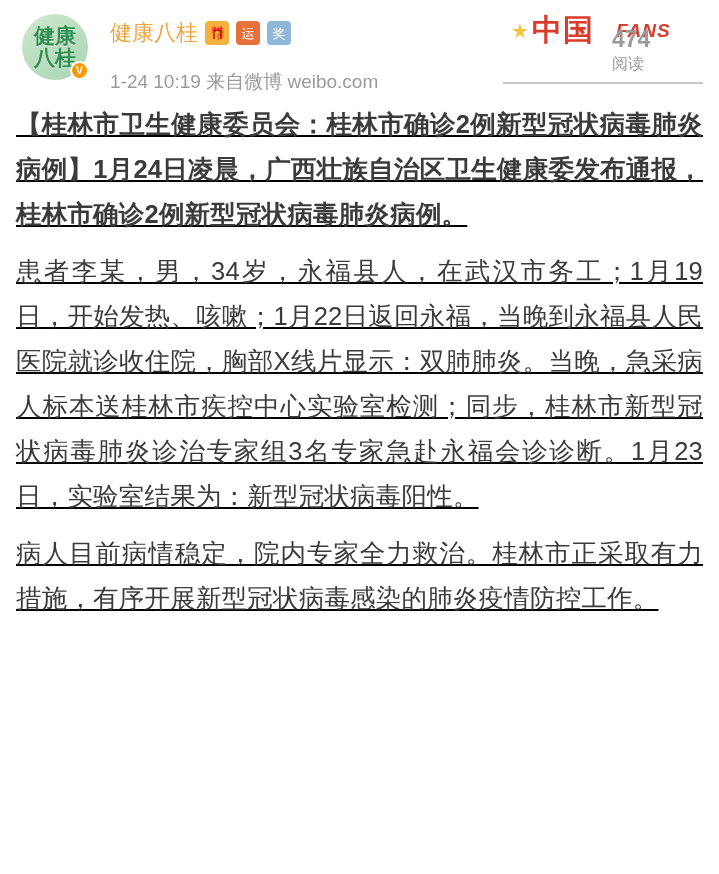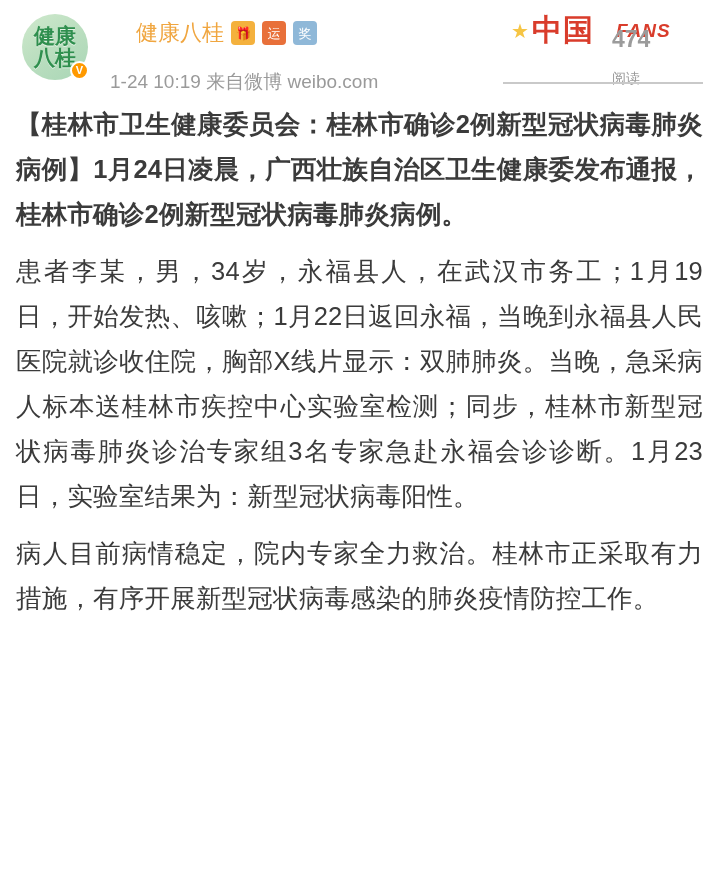--- a/index.html
+++ b/index.html
@@ -83,21 +83,20 @@
     display: flex;
     align-items: center;
     gap: 7px;
     height: 30px;
   }
   .nickname {
     font-size: 22px;
     color: #f0a640;
     font-weight: normal;
     white-space: nowrap;
-    margin-left: 26px;
   }
   .badge-icon {
     width: 24px;
     height: 24px;
     border-radius: 4px;
     display: inline-flex;
     align-items: center;
     justify-content: center;
     font-size: 13px;
     line-height: 1;
@@ -161,36 +160,37 @@
     text-align: left;
     width: 74px;
   }
   .stamp-count {
     font-size: 23px;
     color: #9b9b9b;
     font-weight: bold;
     letter-spacing: 0px;
   }
   .stamp-label {
-    font-size: 14px;
+    font-size: 16px;
     color: #9b9b9b;
-    margin-top: 17px;
+    margin-top: 1px;
   }
   .stamp-rule {
     position: absolute;
     left: 0;
     right: 0;
     bottom: -4px;
     height: 2px;
     background: #c9c9c9;
   }
   
   .content {
     padding: 6px 16px 14px 16px;
     box-sizing: border-box;
+    text-decoration: underline;
   }
   .para {
     font-size: 25.5px;
     line-height: 45px;
     color: #3b3b3b;
     text-align: justify;
     text-justify: inter-character;
     margin: 0 0 0 0;
     letter-spacing: 0.2px;
     font-family: "Liberation Sans", sans-serif;

